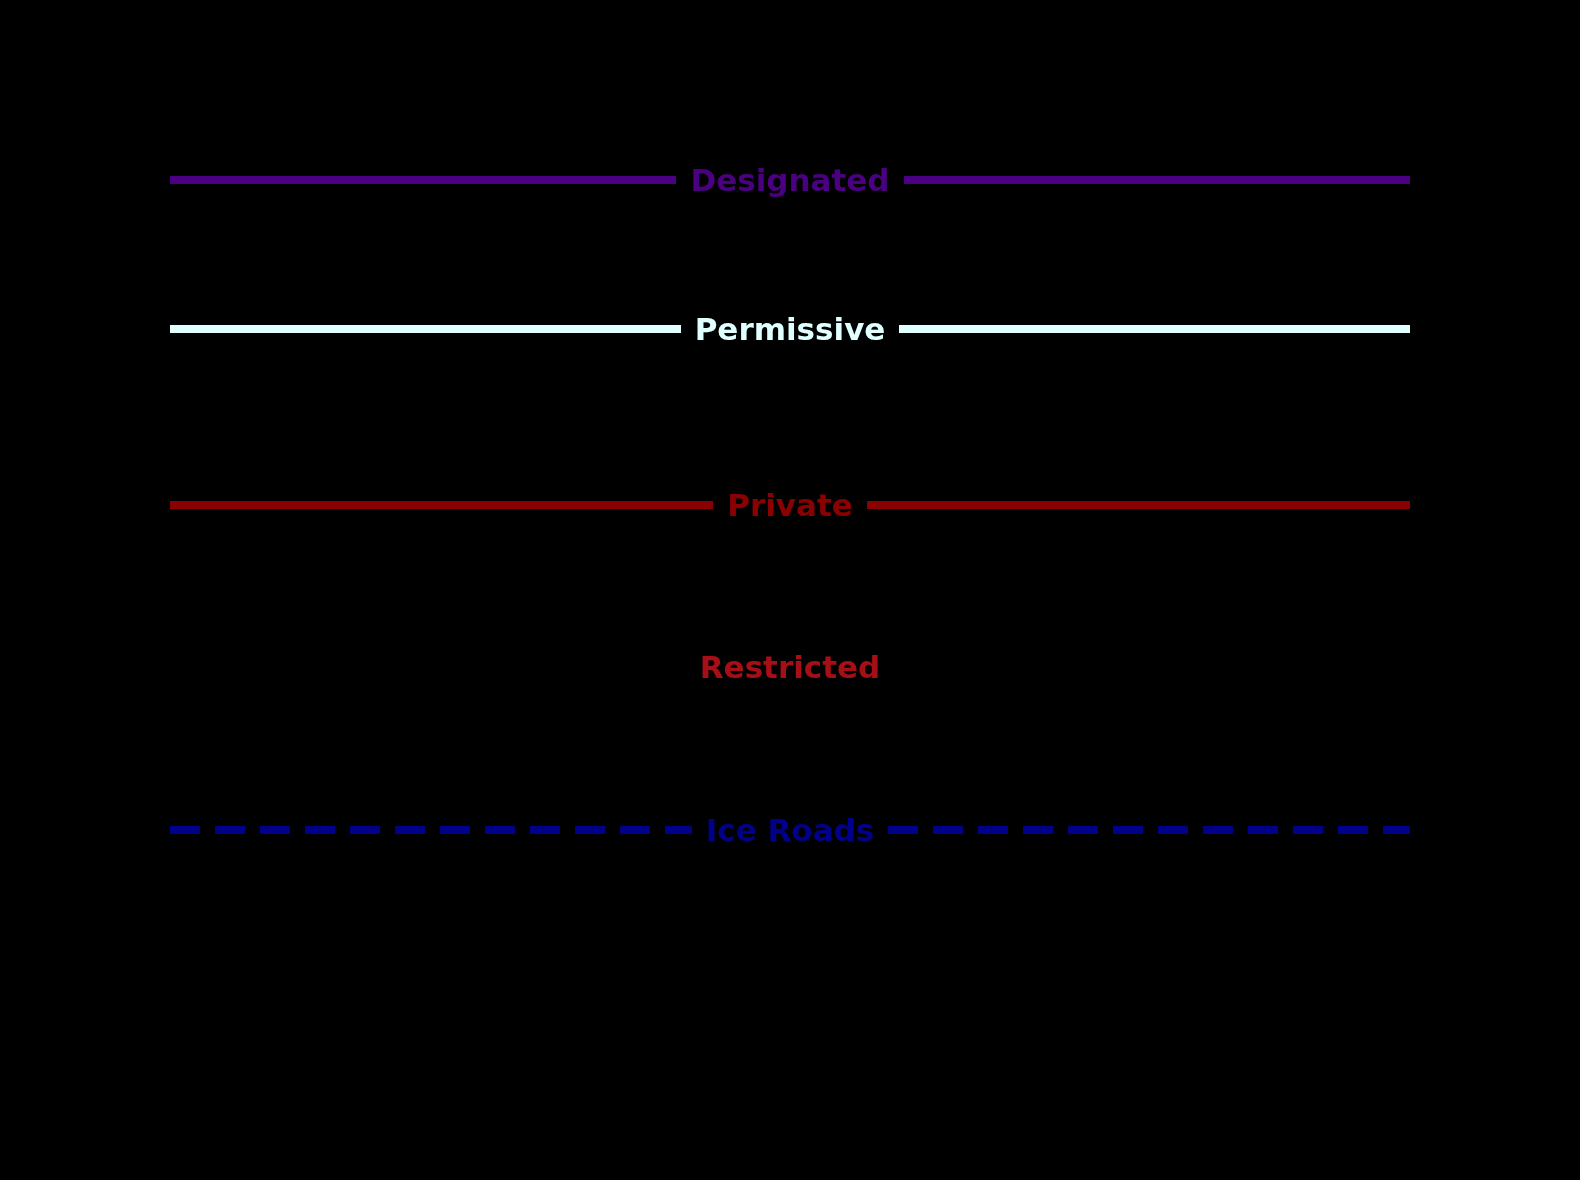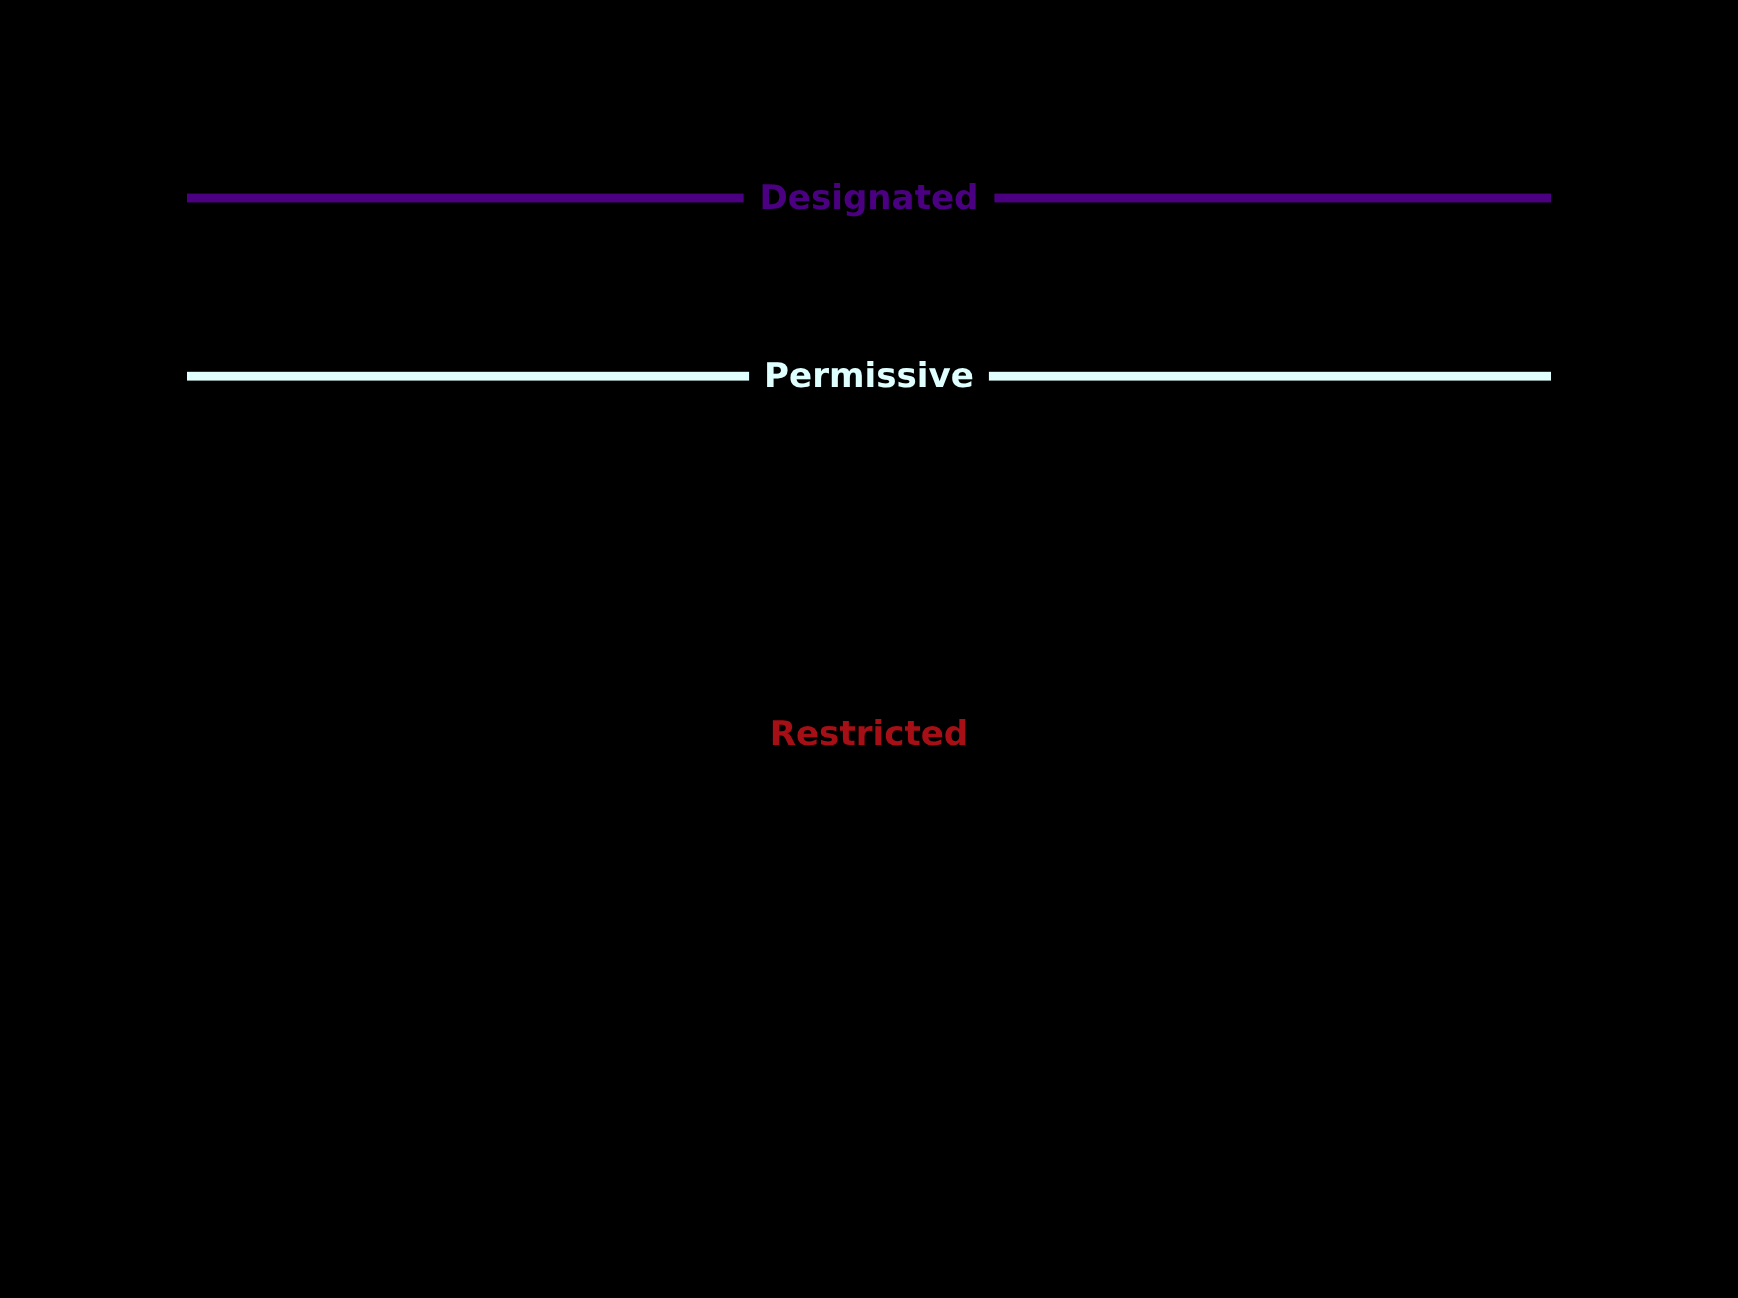--- a/index.html
+++ b/index.html
@@ -47,28 +47,38 @@
 <body style="background: rgb(0, 0, 0);">
 
 <div class="canvas">
 
   <div class="legend-row" style="--c: #4B0082; top: 180px;">
     <div class="seg"></div>
     <div class="legend-label">Designated</div>
     <div class="seg"></div>
   </div>
 
-  <div class="legend-row" style="--c: #E0FFFF; top: 342px; text-align: right;">
+  <div class="legend-row" style="--c: #E0FFFF; top: 329px; text-align: right;">
     <div class="seg"></div>
     <div class="legend-label">Permissive</div>
     <div class="seg"></div>
   </div>
 
+  <div class="legend-row" style="--c: #8B0000; top: 505px;">
+    <div class="seg"></div>
+    <div class="legend-label">Private</div>
+    <div class="seg"></div>
+  </div>
 
   <div class="legend-row dashed" style="--c: #A50F15; top: 667px; flex-direction: column;">
     <div class="seg"></div>
     <div class="legend-label">Restricted</div>
     <div class="seg"></div>
   </div>
 
+  <div class="legend-row dashed" style="--c: #00008B; top: 830px;">
+    <div class="seg"></div>
+    <div class="legend-label">Ice Roads</div>
+    <div class="seg"></div>
+  </div>
 
 
 </div>
 
 </body></html>

